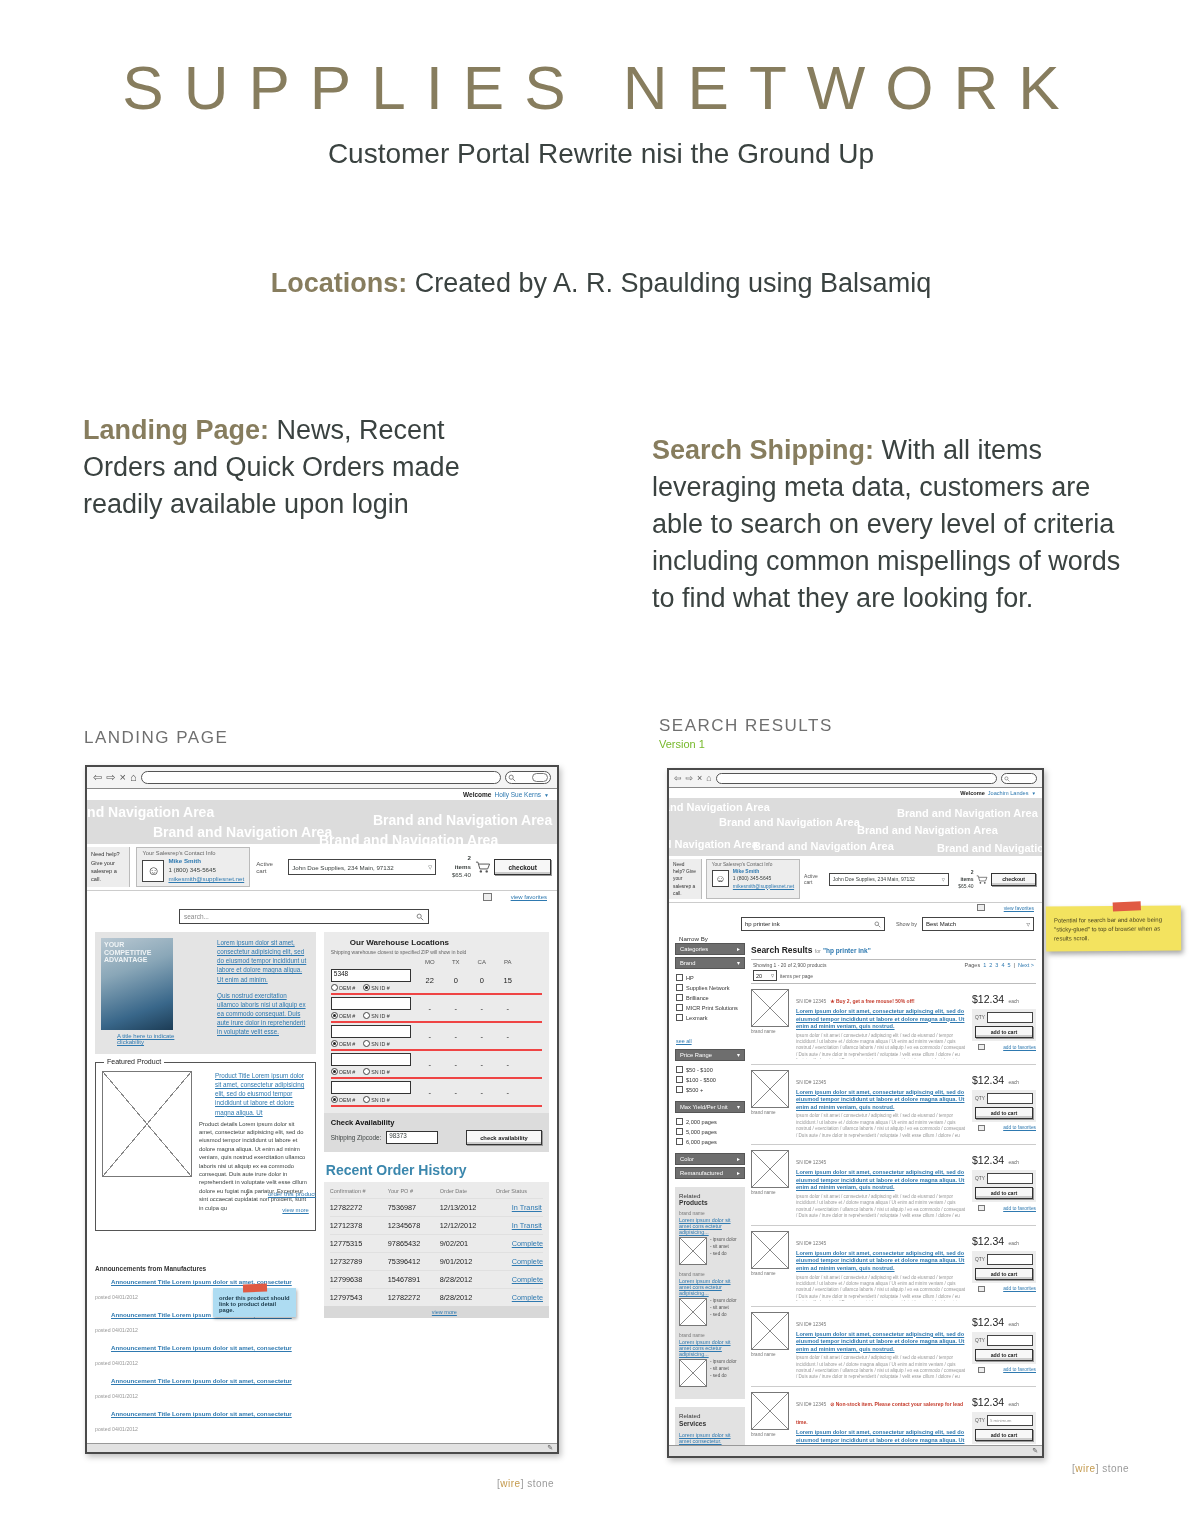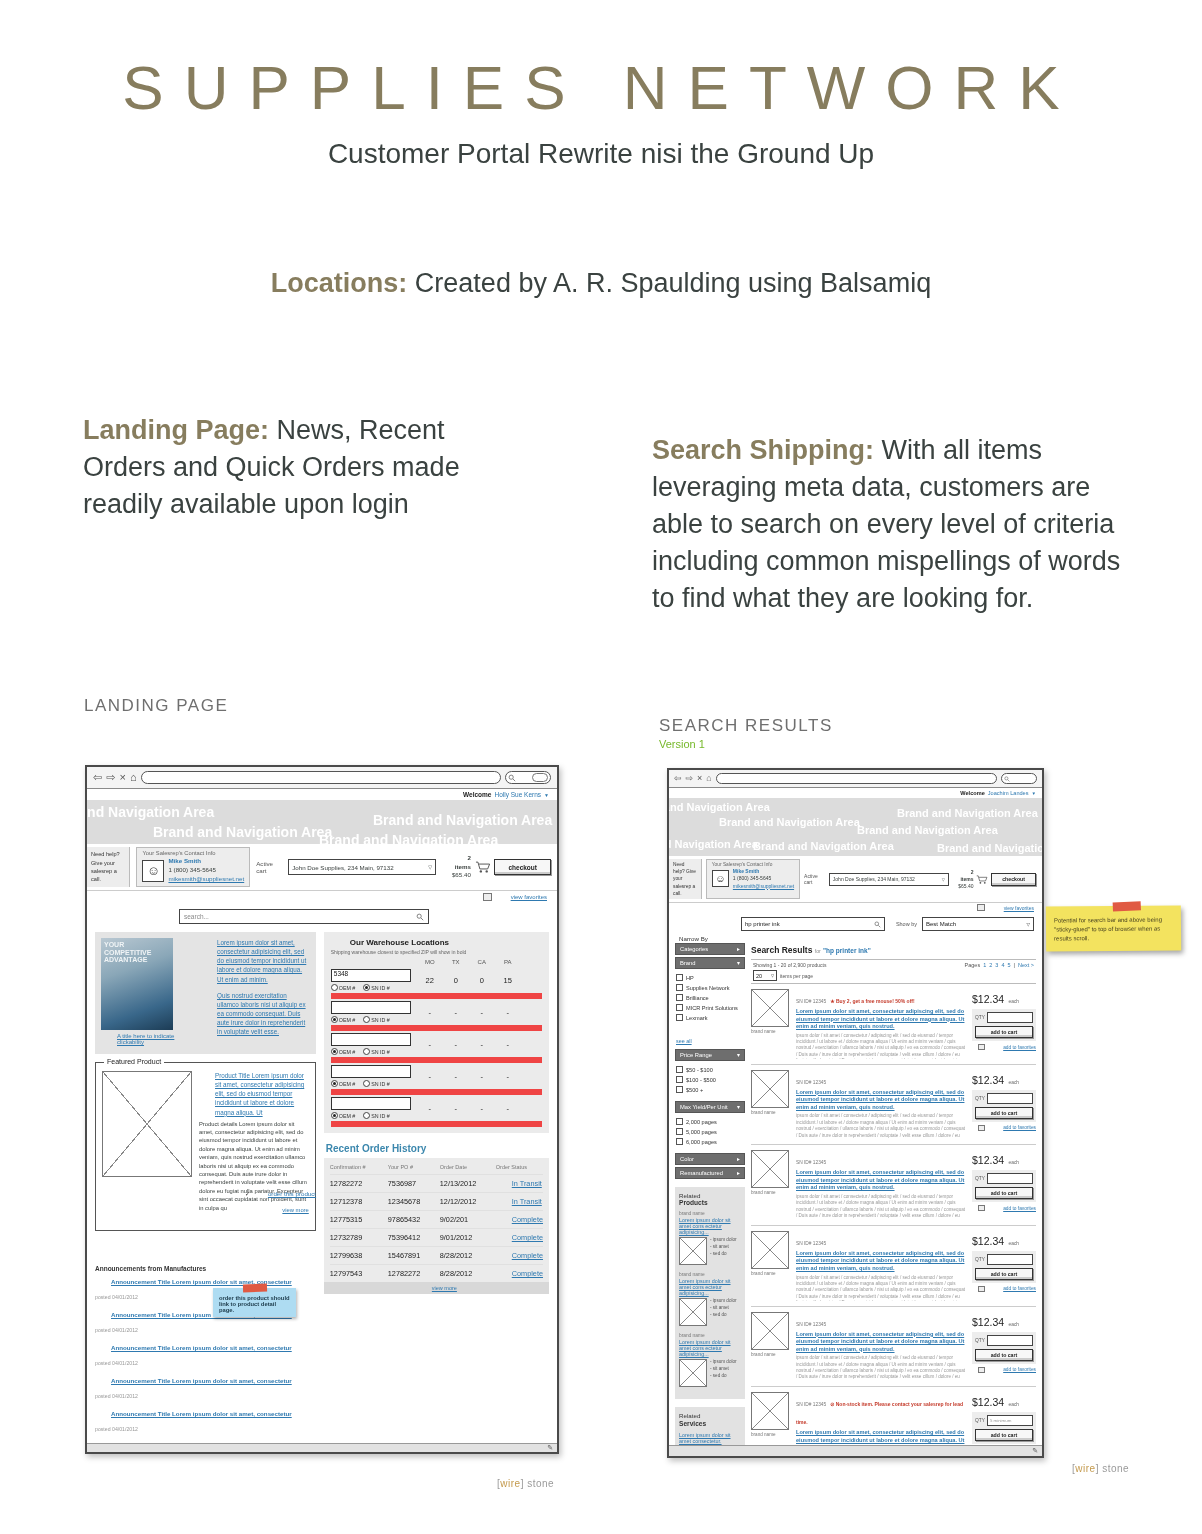--- a/index.html
+++ b/index.html
@@ -8,21 +8,21 @@
 
   
   .big-title{left:0;right:0;top:52px;text-align:center;font-size:62px;letter-spacing:20px;color:#877d5e;font-weight:400;white-space:nowrap;}
   .sub-title{left:0;right:0;top:138px;text-align:center;font-size:28px;color:#3a4240;}
   .wire-line{left:0;right:0;top:268px;text-align:center;font-size:27px;color:#3a4240;}
   .olive{color:#877d5e;font-weight:bold;}
   .caption{font-size:27px;line-height:37px;color:#3a4240;}
   .cap-left{left:83px;top:412px;width:450px;}
   .cap-right{left:652px;top:432px;width:492px;}
   .sec-label{font-size:17px;color:#6f6f6f;letter-spacing:1.5px;}
-  .lbl-landing{left:84px;top:696px;}
+  .lbl-landing{left:84px;top:728px;}
   .lbl-search{left:659px;top:716px;}
   .version{font-size:11px;color:#76b82a;letter-spacing:0;margin-top:2px;}
 
   
   .wf{background:#fff;border:2px solid #4a4a4a;box-shadow:2px 3px 6px rgba(0,0,0,.25);display:flex;flex-direction:column;overflow:hidden;}
   .wf-landing{left:85px;top:765px;width:470px;height:685px;}
   .wf-search{left:667px;top:768px;width:373px;height:686px;}
   .chrome{background:#f4f4f4;border-bottom:1px solid #8a8a8a;display:flex;align-items:center;gap:4px;padding:4px 6px;}
   .chrome .nav{font-size:11px;color:#555;line-height:1;}
   .urlbar{flex:1;height:11px;border:1px solid #555;border-radius:7px;background:#fff;}
@@ -82,32 +82,32 @@
   .ann-item{margin-bottom:8px;}
   .ann-link{font-size:6.2px;font-weight:bold;display:block;}
   .ann-date{font-size:5.2px;color:#999;}
 
   .wh-panel{background:#ebebeb;padding:6px 7px;}
   .wh-title{font-size:8px;font-weight:bold;color:#222;margin-left:19px;}
   .wh-sub{font-size:5px;color:#666;margin:2px 0 4px 0;}
   .wh-head{display:flex;font-size:6px;color:#555;margin-bottom:2px;}
   .wh-head .sp{width:86px;}
   .wh-head .c{width:26px;text-align:center;}
-  .wh-row{padding:2px 0;border-bottom:6px solid #ef4444;display:flex;align-items:center;}
+  .wh-row{padding:2px 0;border-bottom:2px solid #ef4444;display:flex;align-items:center;}
   .wh-left{width:86px;}
   .wh-input{width:74px;height:11px;border:1px solid #333;background:#fff;font-size:6.5px;padding:0 2px;color:#111;}
   .wh-radios{display:flex;gap:8px;font-size:5.3px;color:#333;margin-top:2px;align-items:center;}
   .radio{width:5px;height:5px;border:1px solid #444;border-radius:50%;display:inline-block;position:relative;margin-right:1px;background:#fff;}
   .radio[data-state="on"]::after{content:"";position:absolute;left:1px;top:1px;width:3px;height:3px;border-radius:50%;background:#222;}
   .wh-val{width:26px;text-align:center;font-size:7.5px;color:#222;}
   .avail-panel{background:#dcdcdc;padding:5px 7px 7px 7px;}
   .avail-title{font-size:7.5px;font-weight:bold;color:#111;margin-bottom:3px;}
   .avail-row{display:flex;align-items:center;gap:5px;font-size:6.3px;}
   .zip-input{width:46px;height:11px;border:1px solid #333;background:#fff;font-size:6.3px;padding:0 2px;}
-  .roh-title{color:#3b87ad;font-size:10px;font-weight:bold;margin:10px 0 4px 2px;}
+  .roh-title{color:#3b87ad;font-size:14px;font-weight:bold;margin:10px 0 4px 2px;}
   .roh{background:#ebebeb;padding:4px 6px 0 6px;}
   .roh-head{display:flex;font-size:5.5px;color:#777;padding:2px 0 4px 0;}
   .roh-row{display:flex;font-size:7.3px;color:#222;padding:4px 0;border-top:1px solid #e0e0e0;}
   .rc1{width:58px;}.rc2{width:52px;}.rc3{width:56px;}.rc4{flex:1;}
   .roh-more{background:#d8d8d8;text-align:center;font-size:5.5px;padding:3px 0;}
   .wf-status{margin-top:auto;background:#e2e2e2;border-top:1px solid #999;height:10px;display:flex;justify-content:flex-end;align-items:center;padding:0 4px;font-size:7px;color:#555;}
 
   
   .s-search-row{display:flex;align-items:center;gap:5px;padding:5px 8px 2px 72px;}
   .s-input{flex:1;height:12px;border:1px solid #444;background:#fff;display:flex;align-items:center;justify-content:space-between;padding:0 3px;font-size:6px;color:#222;max-width:168px;}
@@ -421,20 +421,28 @@
                   </span>
               </div>
             </div>
             <span class="wh-val">-</span>
             <span class="wh-val">-</span>
             <span class="wh-val">-</span>
             <span class="wh-val">-</span>
           </div>
           </div>
       </div>
+      <div class="avail-panel">
+        <div class="avail-title">Check Availability</div>
+        <div class="avail-row">
+          <span>Shipping Zipcode:</span>
+          <div class="zip-input">98373</div>
+          <div class="btn3d" style="width:74px;height:13px;font-size:5.8px;margin-left:auto;">check availability</div>
+        </div>
+      </div>
 
       <div class="roh-title">Recent Order History</div>
       <div class="roh">
         <div class="roh-head">
           <span class="rc1">Confirmation #</span>
           <span class="rc2">Your PO #</span>
           <span class="rc3">Order Date</span>
           <span class="rc4">Order Status</span>
         </div>
         <div>

